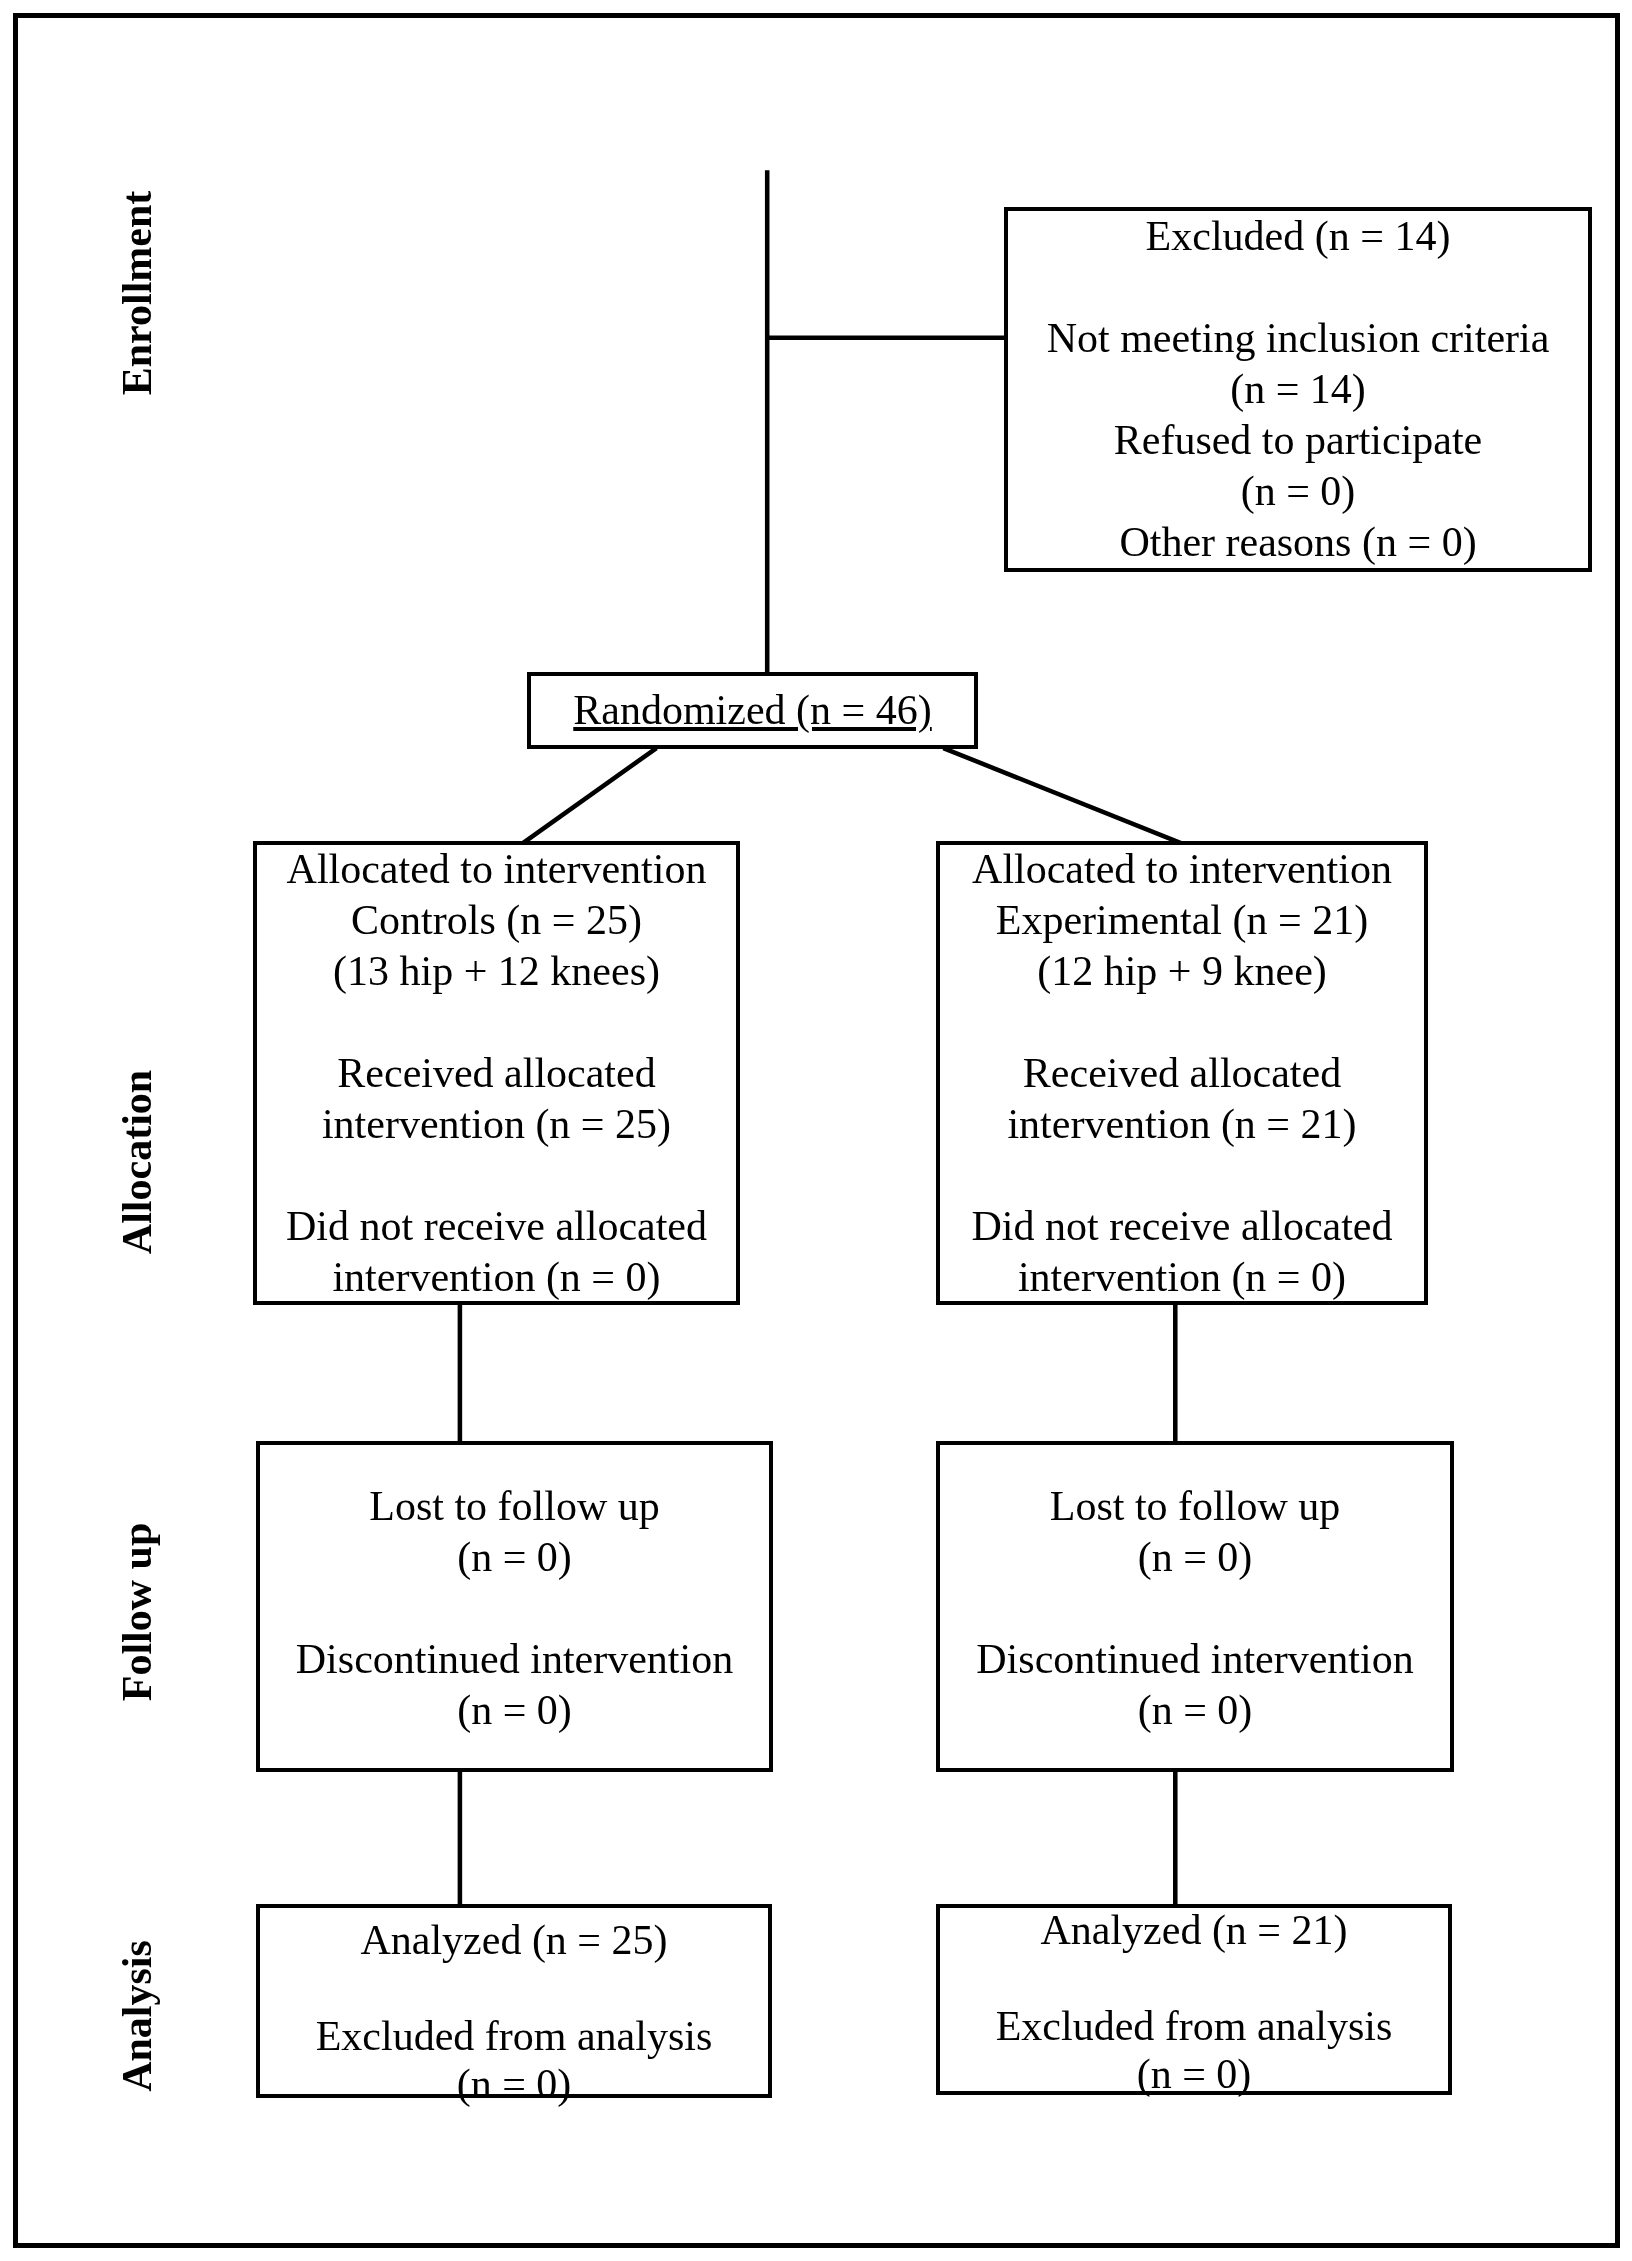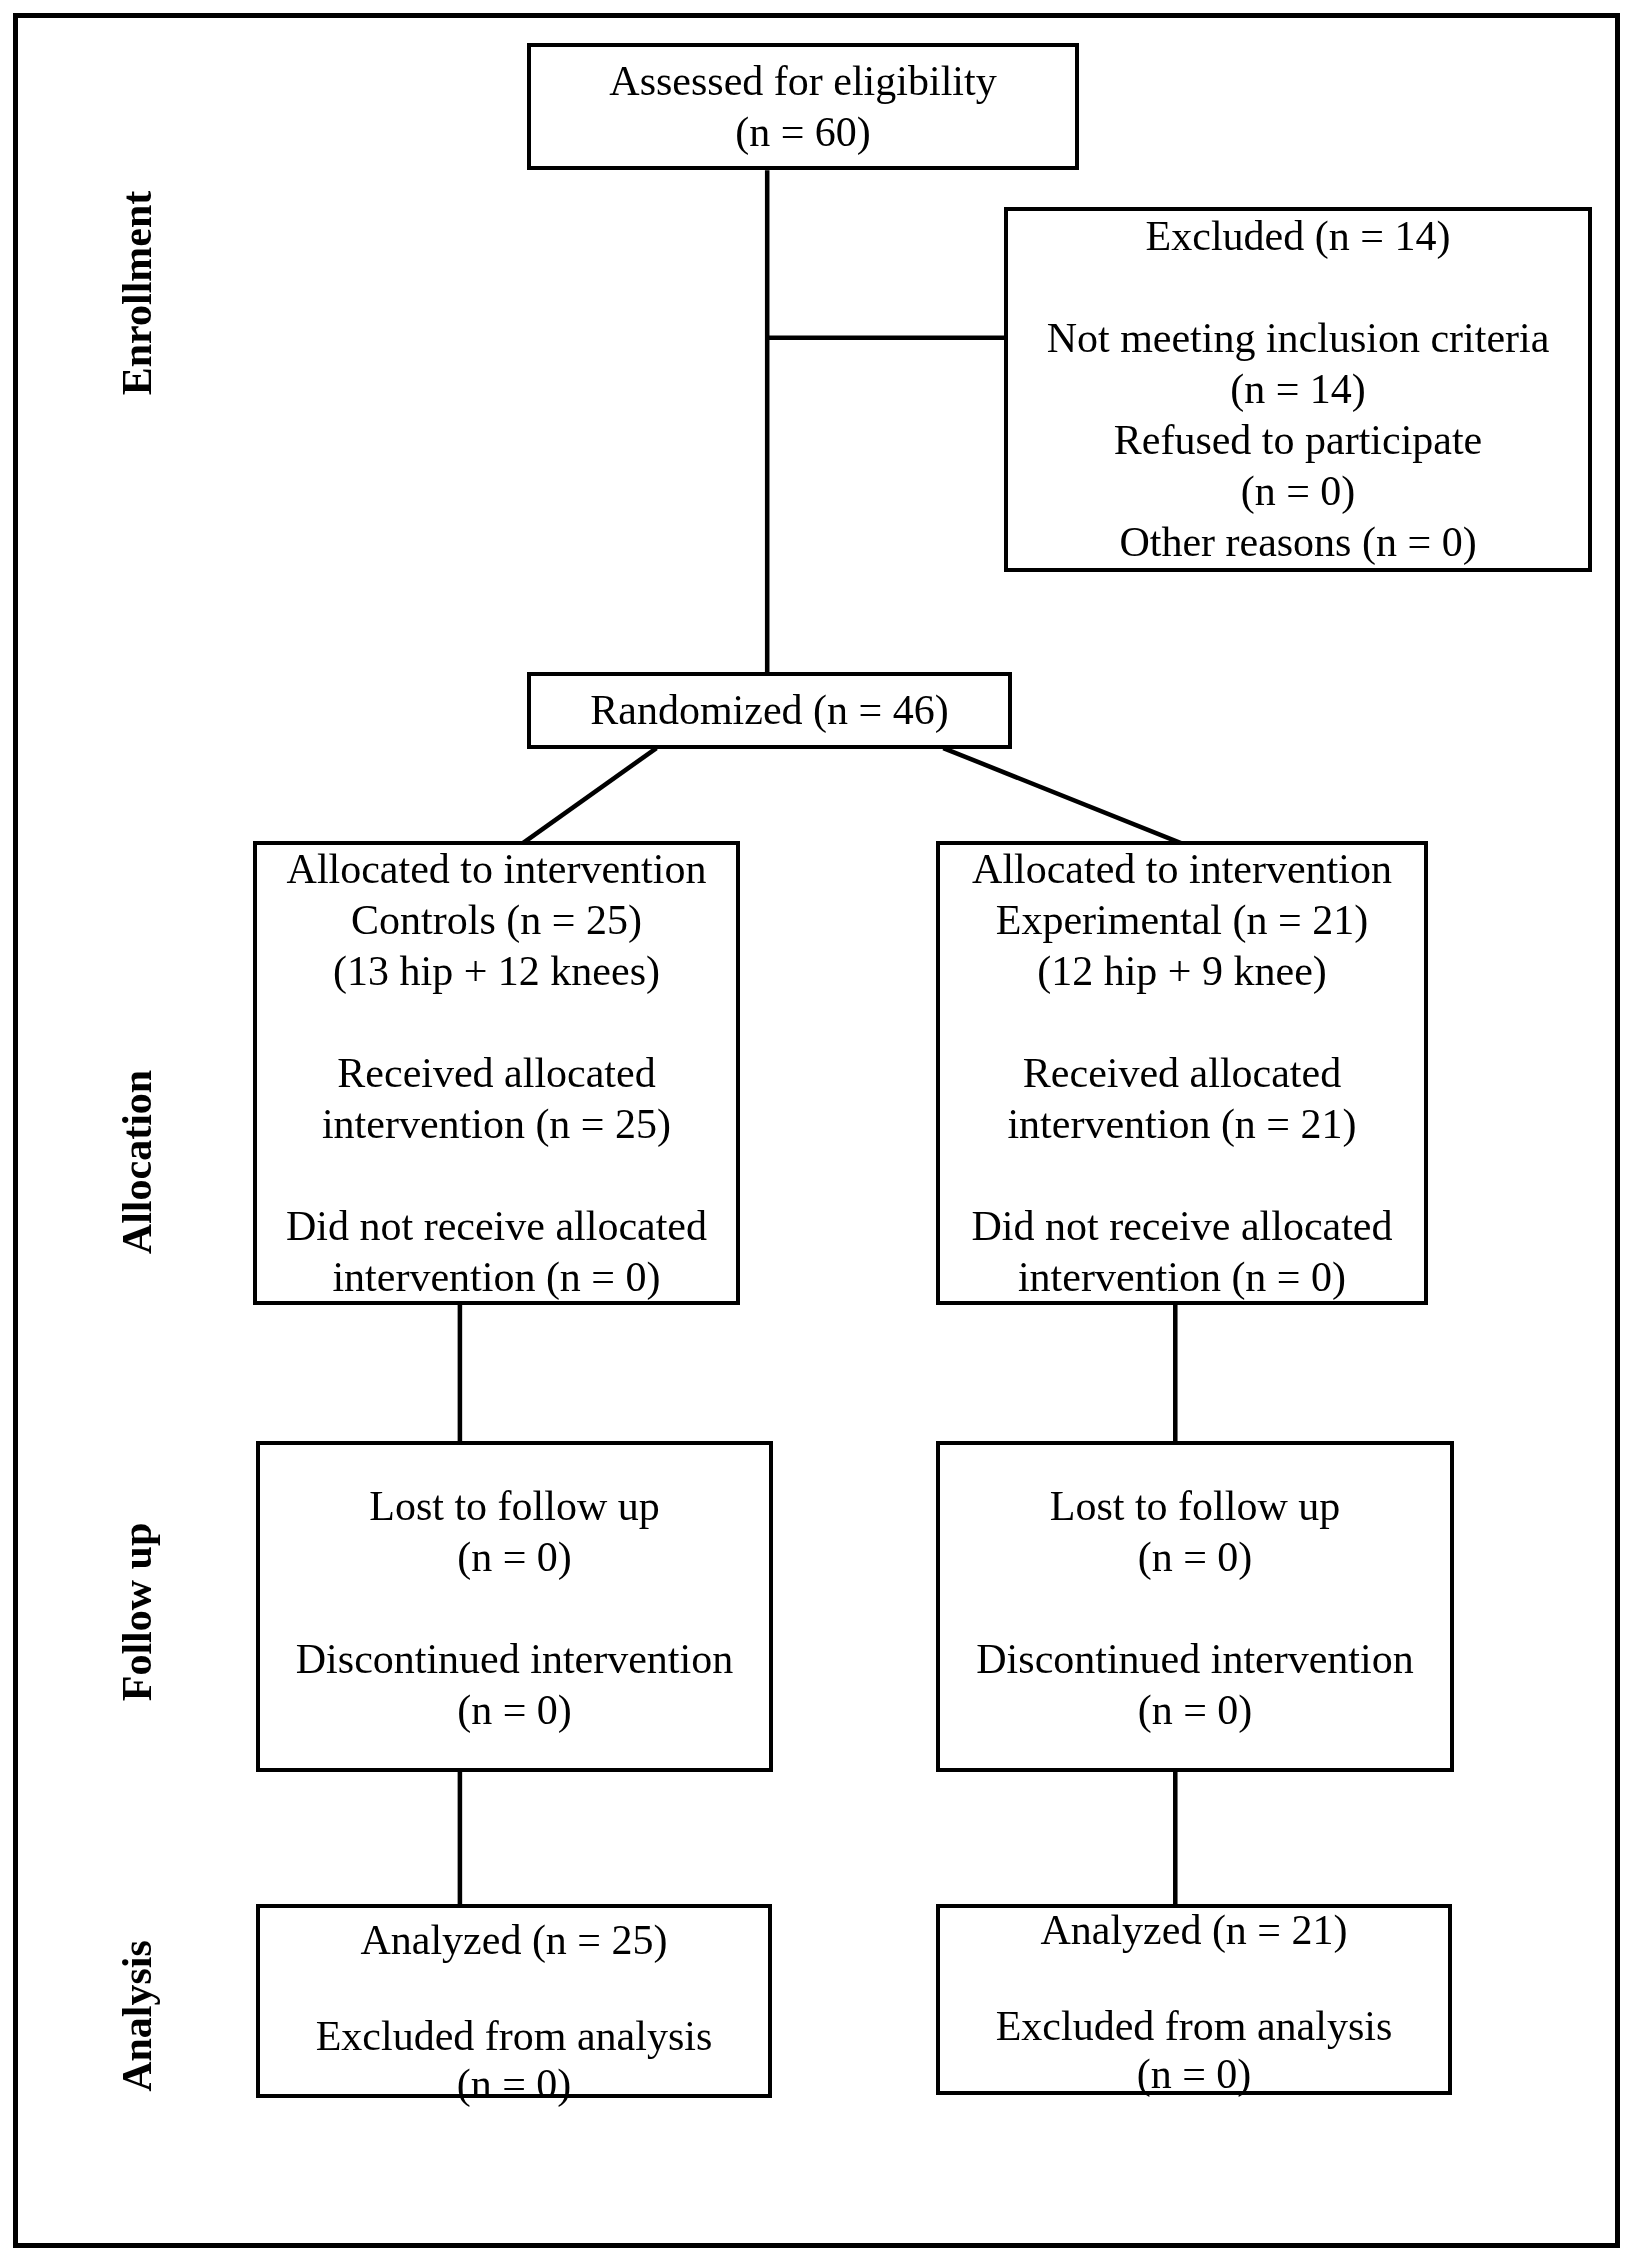--- a/index.html
+++ b/index.html
@@ -78,36 +78,32 @@
     <line x1="2589" y1="2868" x2="2589" y2="3180"></line>
     <line x1="1013" y1="3900" x2="1013" y2="4200"></line>
     <line x1="2589" y1="3900" x2="2589" y2="4200"></line>
   </svg>
 
   <div class="stage-label" style="left:137px; top:293px;">Enrollment</div>
   <div class="stage-label" style="left:137px; top:1162px;">Allocation</div>
   <div class="stage-label" style="left:137px; top:1612px;">Follow up</div>
   <div class="stage-label" style="left:137px; top:2016px;">Analysis</div>
 
-  <div class="box center-v" style="left:527px; top:43px; width:552px; height:127px;">
-    <div class="box-content">Assessed for eligibility
-(n = 60)</div>
-  </div>
 
   <div class="box" style="left:1004px; top:207px; width:588px; height:365px;">
     <div class="box-content">Excluded (n = 14)
 
 Not meeting inclusion criteria
 (n = 14)
 Refused to participate
 (n = 0)
 Other reasons (n = 0)</div>
   </div>
 
-  <div class="box center-v" style="left:527px; top:672px; width:485px; height:77px;">
+  <div class="box center-v" style="left:527px; top:672px; width:451px; height:77px;text-decoration:underline;">
     <div class="box-content">Randomized (n = 46)</div>
   </div>
 
   <div class="box" style="left:253px; top:841px; width:487px; height:464px;">
     <div class="box-content">Allocated to intervention
 Controls (n = 25)
 (13 hip + 12 knees)
 
 Received allocated
 intervention (n = 25)

